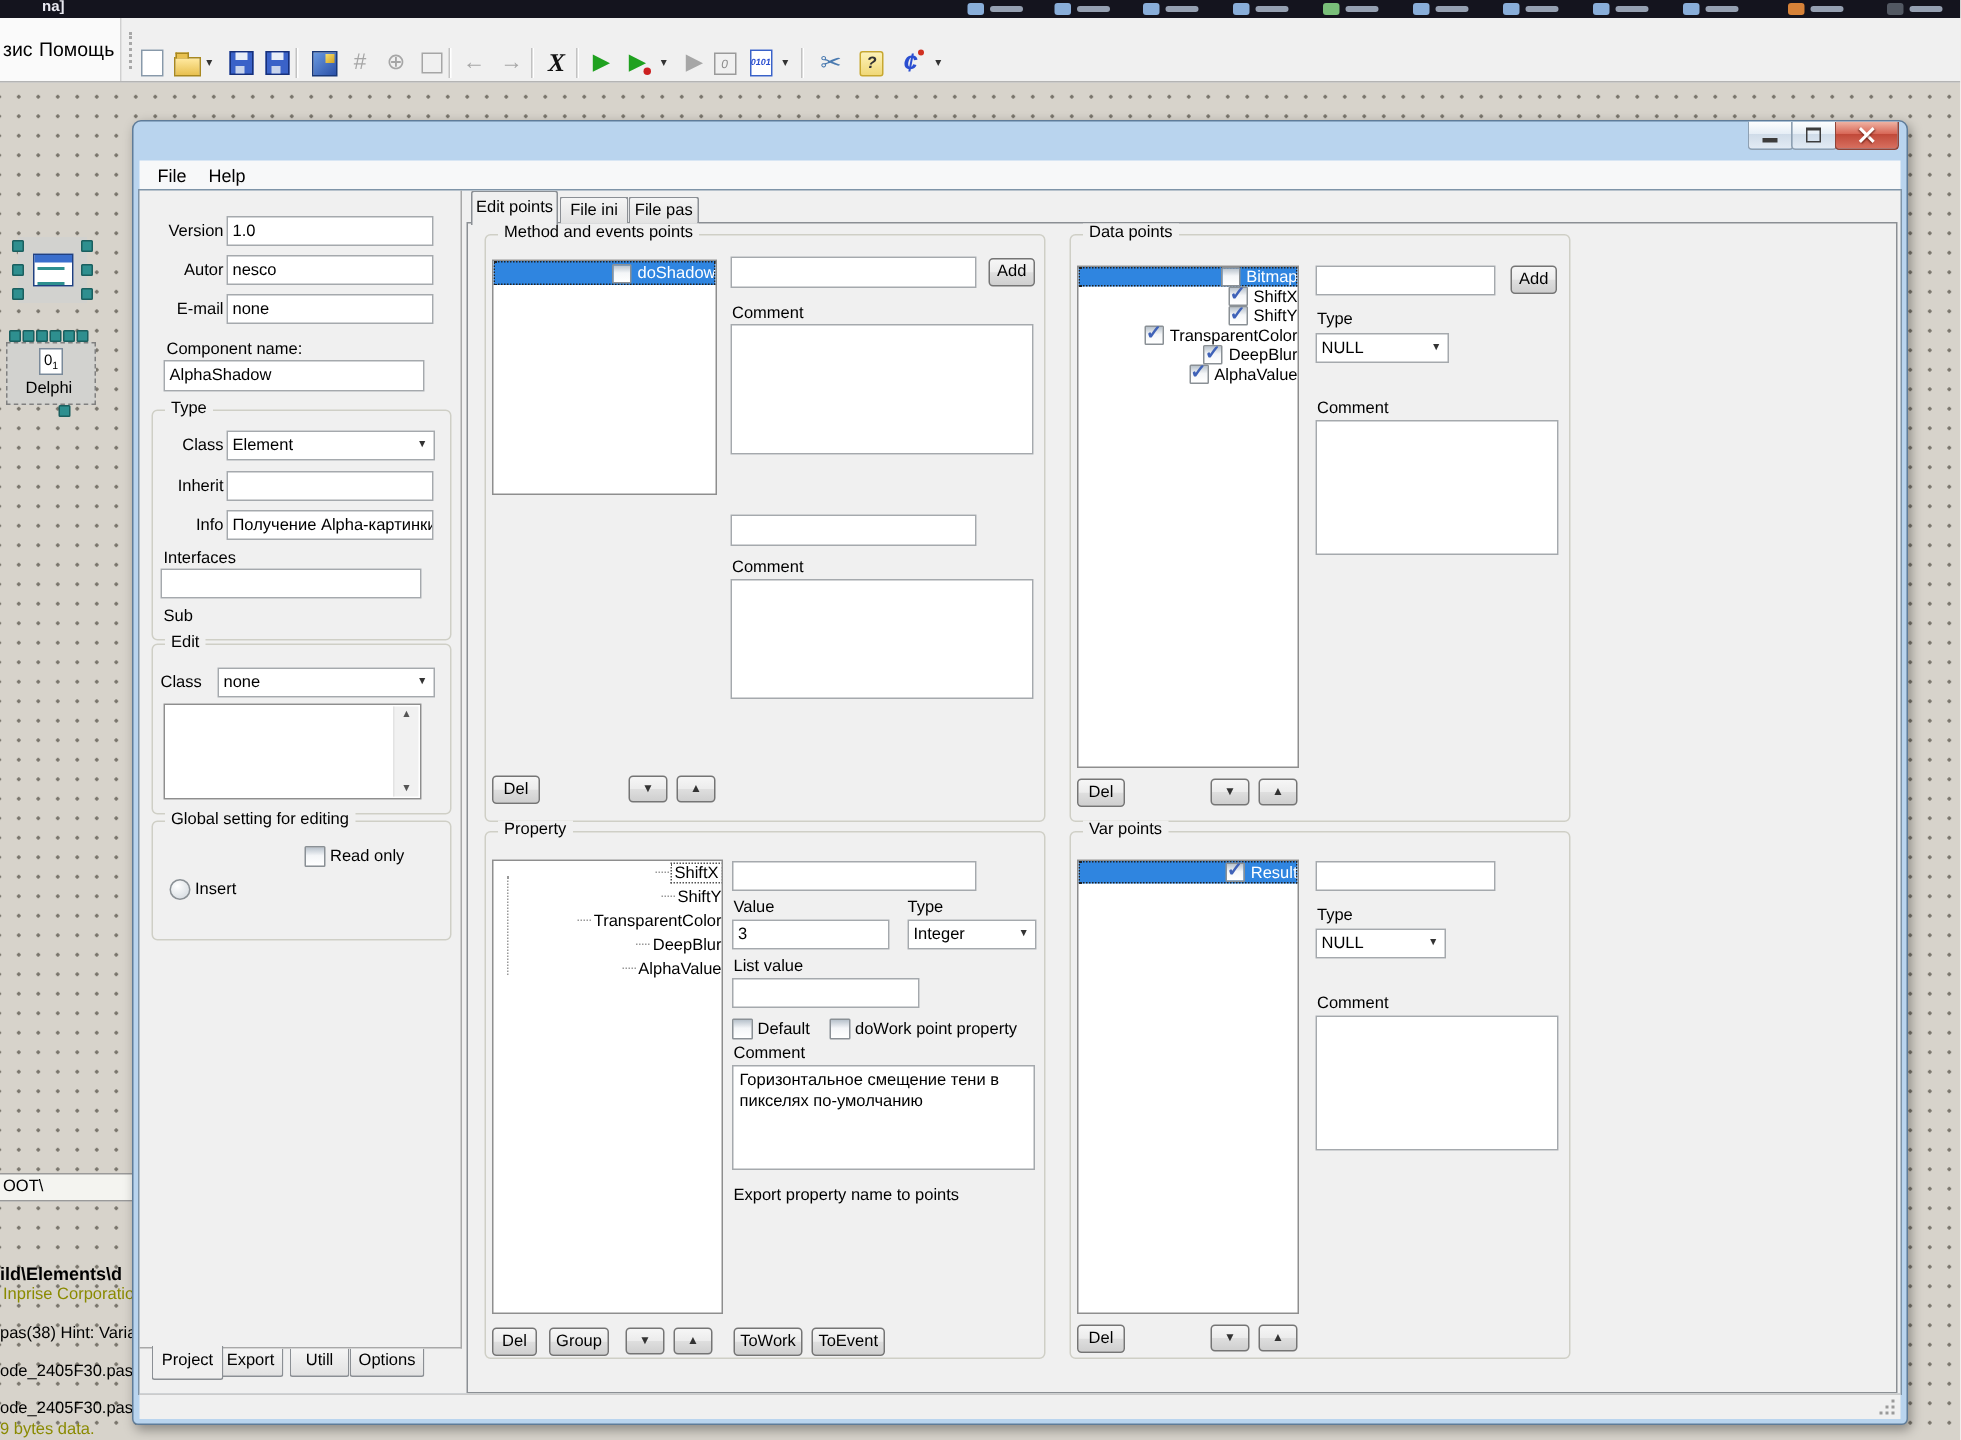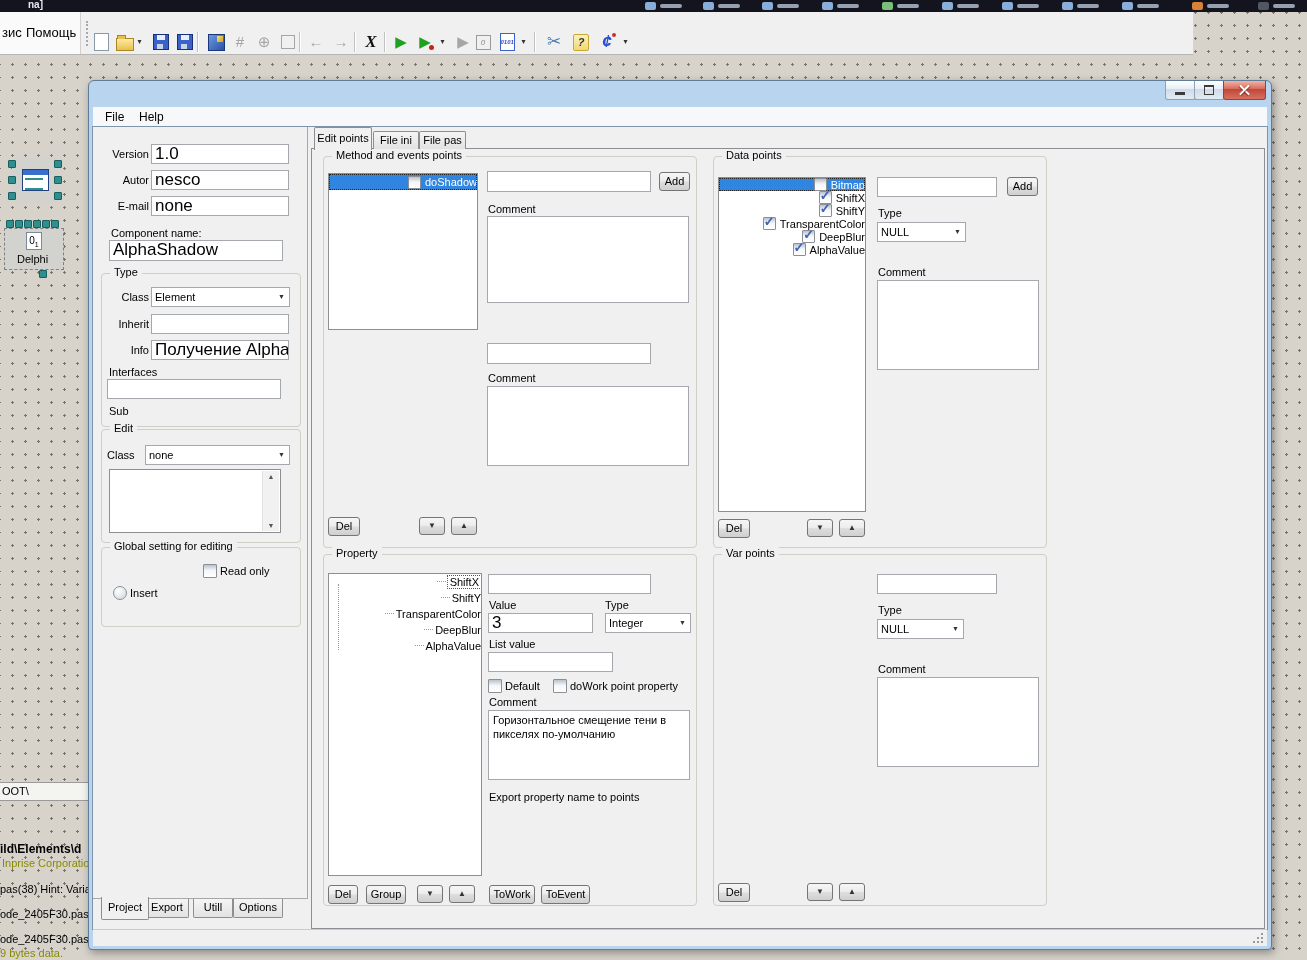--- a/index.html
+++ b/index.html
@@ -7,21 +7,21 @@
     font-family:"Liberation Sans",sans-serif;color:#000;
     background-color:#d7d3cb;
     background-image:radial-gradient(circle,#77736a 1px,transparent 1.3px);
     background-size:13px 13px;background-position:6px 6px;}
   
   .topstrip{position:absolute;left:0;top:0;width:1307px;height:12px;background:#14141e;overflow:hidden;}
   .topstrip .frag{position:absolute;left:28px;top:-1px;color:#e8e8f0;font-size:10px;font-weight:bold;}
   .blob{position:absolute;top:2px;width:11px;height:8px;background:#8fb6e4;border-radius:2px;opacity:.95;}
   .blob2{position:absolute;top:4px;width:22px;height:4px;background:#ccdcef;border-radius:2px;opacity:.7;}
   
-  .toolbar{position:absolute;left:0;top:12px;width:1193px;height:42px;background:#f0f0f0;border-bottom:1px solid #b4b4b4;}
+  .toolbar{position:absolute;left:0;top:12px;width:1307px;height:42px;background:#f0f0f0;border-bottom:1px solid #b4b4b4;}
   .tb-menu{position:absolute;left:0;top:0;width:80px;height:42px;background:#fafafa;border-right:1px solid #d0d0d0;}
   .tb-menu span{position:absolute;top:0;line-height:42px;font-size:13px;}
   .tb-grip{position:absolute;left:86px;top:9px;height:25px;border-left:2px dotted #a8a8a8;}
   .tbi{position:absolute;top:18px;width:22px;height:24px;text-align:center;font-size:15px;line-height:24px;}
   .tbi.dd{width:11px;font-size:8px;color:#333;}
   .tsep{position:absolute;top:20px;width:1px;height:20px;background:#c2c2c2;box-shadow:1px 0 0 #fff;}
   .gray{color:#a6a6a6;}
   .pg{display:block;width:13px;height:16px;background:#fff;border:1px solid #8899aa;margin:3px auto;}
   .folder{display:block;position:relative;width:16px;height:11px;background:linear-gradient(#ffe9a0,#e8c050);border:1px solid #a88820;margin:8px auto 0;}
   .folder::before{content:"";position:absolute;left:0;top:-4px;width:7px;height:3px;background:#e8c050;border:1px solid #a88820;border-bottom:none;}
@@ -71,21 +71,21 @@
   .menubar span{position:absolute;top:0;line-height:20px;font-size:12px;padding:0 4px;}
   .client{position:absolute;left:4px;top:46px;width:1174px;height:802px;background:#f0f0f0;box-shadow:0 0 0 1px #7e94a8;}
   .statusbar{position:absolute;left:4px;top:848px;width:1174px;height:16px;background:#f0f0f0;border-top:1px solid #cbcbcb;}
   .grip{position:absolute;right:4px;bottom:3px;width:2px;height:2px;background:#9a9a9a;
     box-shadow:-4px 0 #9a9a9a,-8px 0 #9a9a9a,0 -4px #9a9a9a,-4px -4px #9a9a9a,0 -8px #9a9a9a;}
   
   .grp{position:absolute;border:1px solid #cfcfc6;border-radius:4px;}
   .grp>span{position:absolute;top:-8px;left:8px;background:#f0f0f0;padding:0 4px;font-size:11px;white-space:nowrap;}
   .lbl{position:absolute;font-size:11px;line-height:13px;white-space:nowrap;}
   .lbl-r{width:42px;text-align:right;}
-  .inp{position:absolute;background:#fff;border:1px solid #a5a9ad;font-size:17px;line-height:18px;padding:0 3px;white-space:nowrap;overflow:hidden;}
+  .inp{position:absolute;background:#fff;border:1px solid #a5a9ad;font-size:11px;line-height:18px;padding:0 3px;white-space:nowrap;overflow:hidden;}
   .sel{position:absolute;background:#fff;border:1px solid #a5a9ad;font-size:11px;line-height:18px;padding:0 14px 0 3px;white-space:nowrap;overflow:hidden;}
   .sel::after{content:"▼";position:absolute;right:4px;top:0;font-size:7px;color:#333;}
   .btn{position:absolute;border:1px solid #757575;border-radius:3px;font-size:11px;text-align:center;line-height:17px;
     background:linear-gradient(#f6f6f6,#ececec 48%,#dedede 52%,#cfcfcf);}
   .btn.arrowb{font-size:8px;color:#333;line-height:16px;}
   .lb{position:absolute;background:#fff;border:1px solid #8e8e8e;overflow:hidden;}
   .row{display:flex;align-items:center;font-size:11px;padding-left:2px;position:relative;justify-content:flex-end;}
   .row16{height:16px;} .row15{height:15px;} .row13{height:13px;}
   .row.selected{background:#2f85e0;color:#fff;outline:1px dotted #222;outline-offset:-1px;}
   .cb{width:11px;height:11px;border:1px solid #8a9095;background:linear-gradient(#b8c2cc,#f4f6f8 45%,#fff);border-radius:1px;position:relative;flex:none;margin-right:4px;}
@@ -385,20 +385,26 @@
       <div class="btn" style="left:235px;top:758px;width:28px;height:17px">Del</div>
       <div class="btn" style="left:273px;top:758px;width:38px;height:17px">Group</div>
       <div class="btn arrowb" style="left:324px;top:758px;width:24px;height:16px">▼</div>
       <div class="btn arrowb" style="left:356px;top:758px;width:24px;height:16px">▲</div>
       <div class="btn" style="left:396px;top:758px;width:44px;height:17px">ToWork</div>
       <div class="btn" style="left:448px;top:758px;width:47px;height:17px">ToEvent</div>
 
       <div class="grp" style="left:620px;top:427px;width:332px;height:350px">
           <span>Var points</span>
         </div>
+      <div class="lb" style="left:625px;top:446px;width:146px;height:301px">
+        <div class="row row15 selected">
+            <span class="cb checked"></span>
+            <span>Result</span>
+          </div>
+      </div>
       <div class="inp" style="left:784px;top:447px;width:112px;height:18px"></div>
       <span class="lbl" style="left:785px;top:477px">Type</span>
       <div class="sel" style="left:784px;top:492px;width:68px;height:18px">NULL</div>
       <span class="lbl" style="left:785px;top:536px">Comment</span>
       <div class="ta" style="left:784px;top:550px;width:136px;height:84px"></div>
       <div class="btn" style="left:625px;top:756px;width:30px;height:17px">Del</div>
       <div class="btn arrowb" style="left:714px;top:756px;width:24px;height:16px">▼</div>
       <div class="btn arrowb" style="left:746px;top:756px;width:24px;height:16px">▲</div>
 
     </div>

